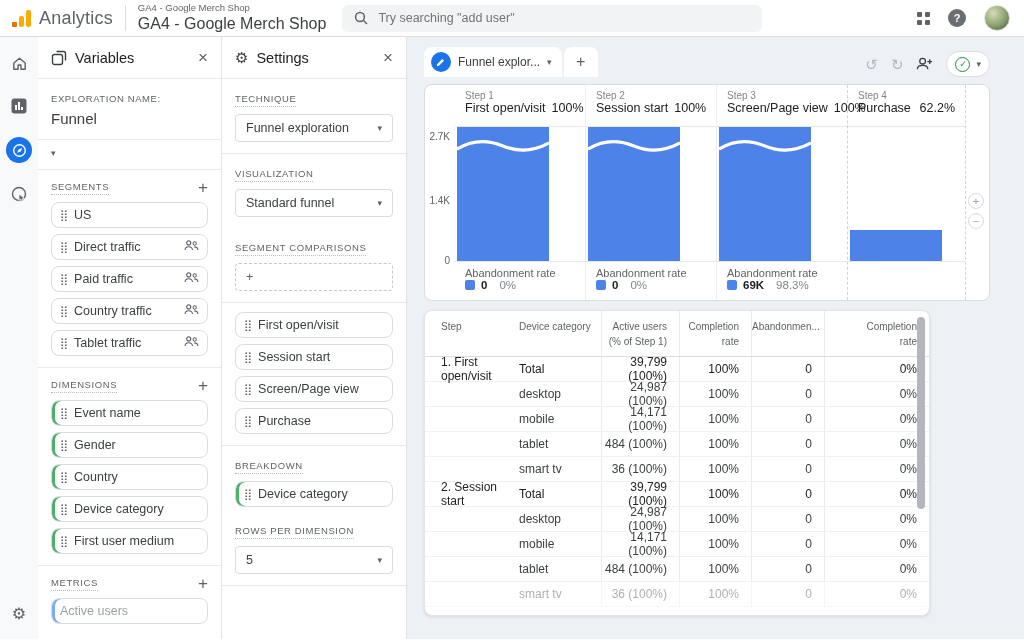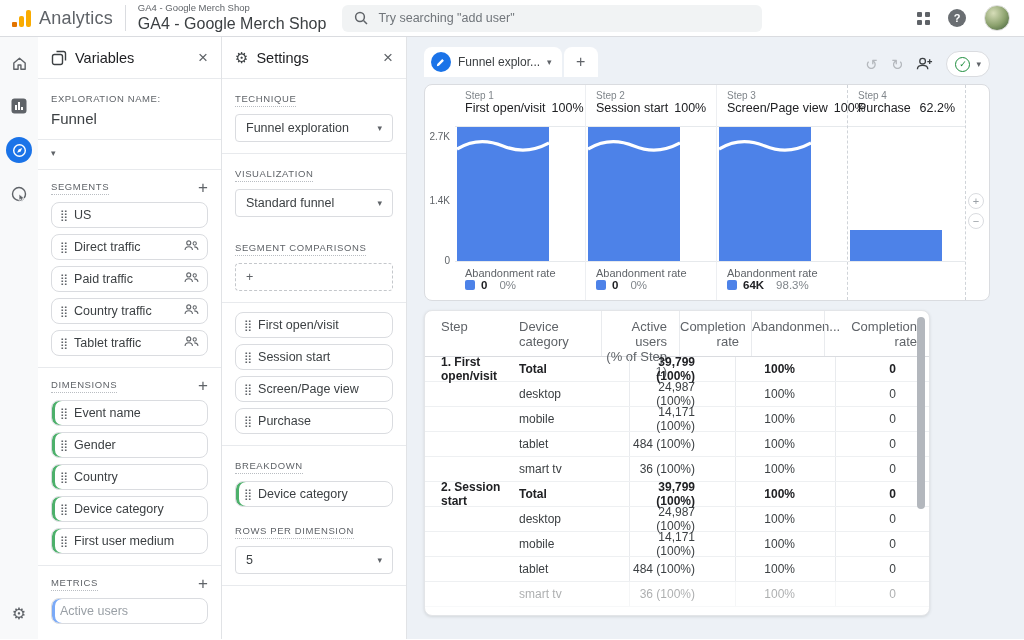--- a/index.html
+++ b/index.html
@@ -101,30 +101,30 @@
   .fab-label { font-size:11px; color:#5f6368; }
   .fab-row { display:flex; align-items:center; gap:6px; }
   .fab-sq { width:10px; height:10px; border-radius:2px; background:#4d82e8; }
   .fab-val { font-size:11.5px; color:#202124; font-weight:700; }
   .fab-pct { font-size:11.5px; color:#80868b; margin-left:6px; }
   .zoombtns { position:absolute; right:5px; top:108px; display:flex; flex-direction:column; gap:4px; }
   .zb { width:16px; height:16px; border-radius:50%; border:1px solid #dadce0; color:#9aa0a6; font-size:11px; line-height:14px; text-align:center; cursor:pointer; background:#fff; }
 
   .tcard { width:506px; margin:9px 0 0 17px; height:306px; background:#fff; border:1px solid #e3e5e8; border-radius:8px; box-shadow:0 1px 3px rgba(60,64,67,.15); position:relative; overflow:hidden; }
   .thead { display:flex; align-items:stretch; height:46px; border-bottom:1px solid #dadce0; }
-  .th { font-size:13px; color:#5f6368; line-height:15px; padding-top:8px; }
+  .th { font-size:10px; color:#5f6368; line-height:15px; padding-top:8px; }
   .td, .th { flex:none; }
   .c1 { width:94px; padding-left:16px; text-align:left; }
   .c2 { width:82px; text-align:left; }
   .c3 { width:78px; } .c4 { width:72px; } .c5 { width:73px; } .c6 { flex:1 !important; }
   .c3,.c4,.c5,.c6 { text-align:right; padding-right:12px; border-left:1px solid #e9ebee; }
   .trow { display:flex; align-items:stretch; height:25px; border-bottom:1px solid #eef0f2; cursor:pointer; }
   .td { font-size:12px; color:#3c4043; display:flex; align-items:center; }
-  .td.c3,.td.c4,.td.c5,.td.c6 { justify-content:flex-end;margin-left:28px; }
-  .trow.bold .td { font-weight:700; color:#202124; }
+  .td.c3,.td.c4,.td.c5,.td.c6 { justify-content:flex-end; }
+  .trow.bold .td { font-weight:400; color:#202124; }
   .trow.faded { opacity:.42; }
   .tscroll { position:absolute; right:4px; top:6px; width:8px; height:192px; background:#b3b7bd; border-radius:4px; cursor:pointer; }
 </style>
 </head>
 <body>
 
 <div class="topbar">
   <div class="logo">
       <span class="l1"></span>
       <span class="l2"></span>
@@ -463,21 +463,21 @@
       <div class="fbar capped" style="height: 100%; background: rgb(77, 130, 232);">
         <svg class="fwave" viewBox="0 0 100 16" preserveAspectRatio="none">
                   <path d="M0 11 C 16 2, 32 1, 50 8 C 66 14, 84 13, 100 5" fill="none" stroke="#ffffff" stroke-width="3.2"></path>
                 </svg>
       </div>
     </div>
     <div class="faband">
       <div class="fab-label">Abandonment rate</div>
       <div class="fab-row">
         <span class="fab-sq"></span>
-        <span class="fab-val">64K</span>
+        <span class="fab-val">69K</span>
         <span class="fab-pct">98.3%</span>
       </div>
     </div>
   </div>
           <div class="fcol clast">
     <div class="fhead">
       <div class="fstep">Step 4</div>
       <div class="fnamerow">
         <span class="fname">Purchase</span>
         <span class="fpct">62.2%</span>

